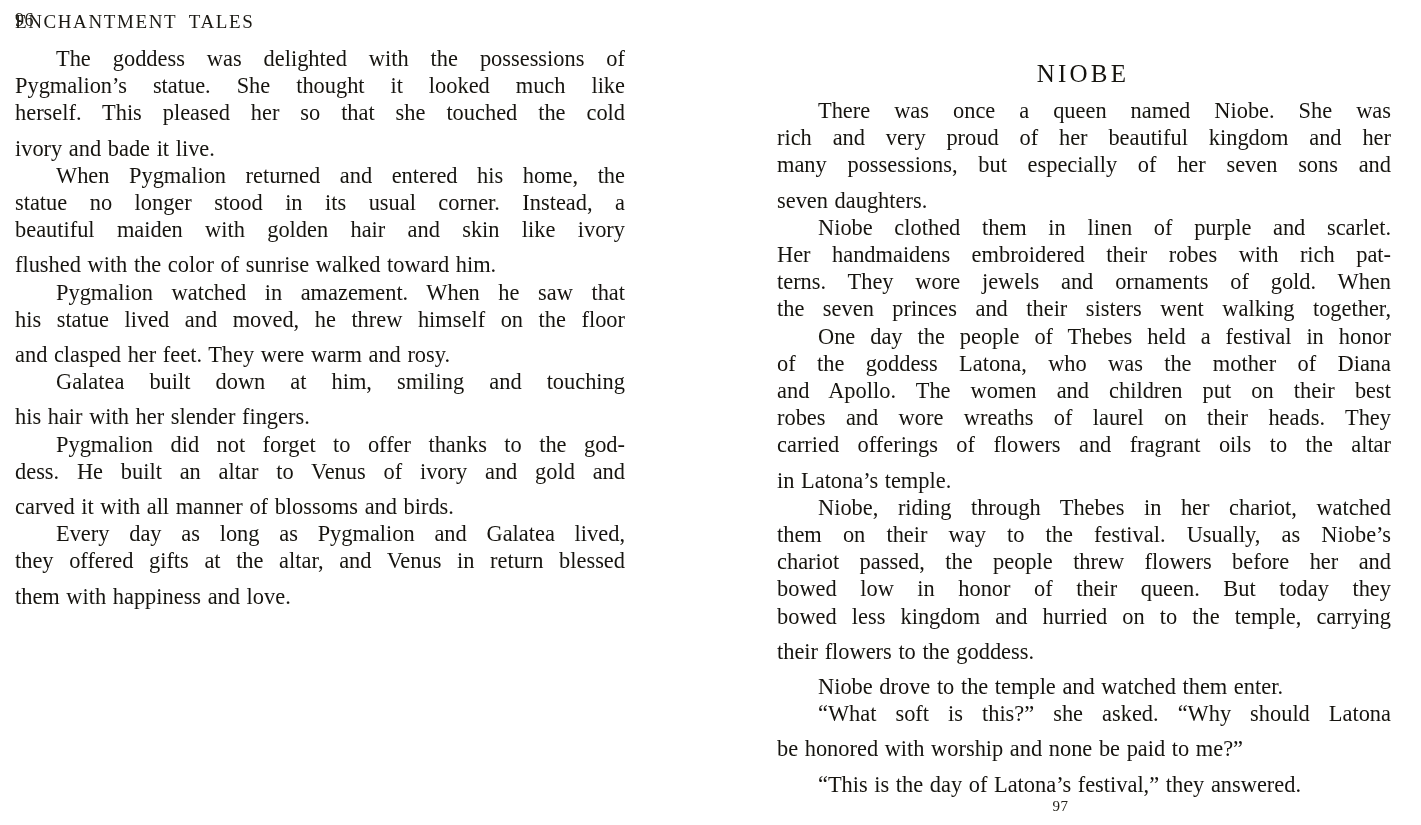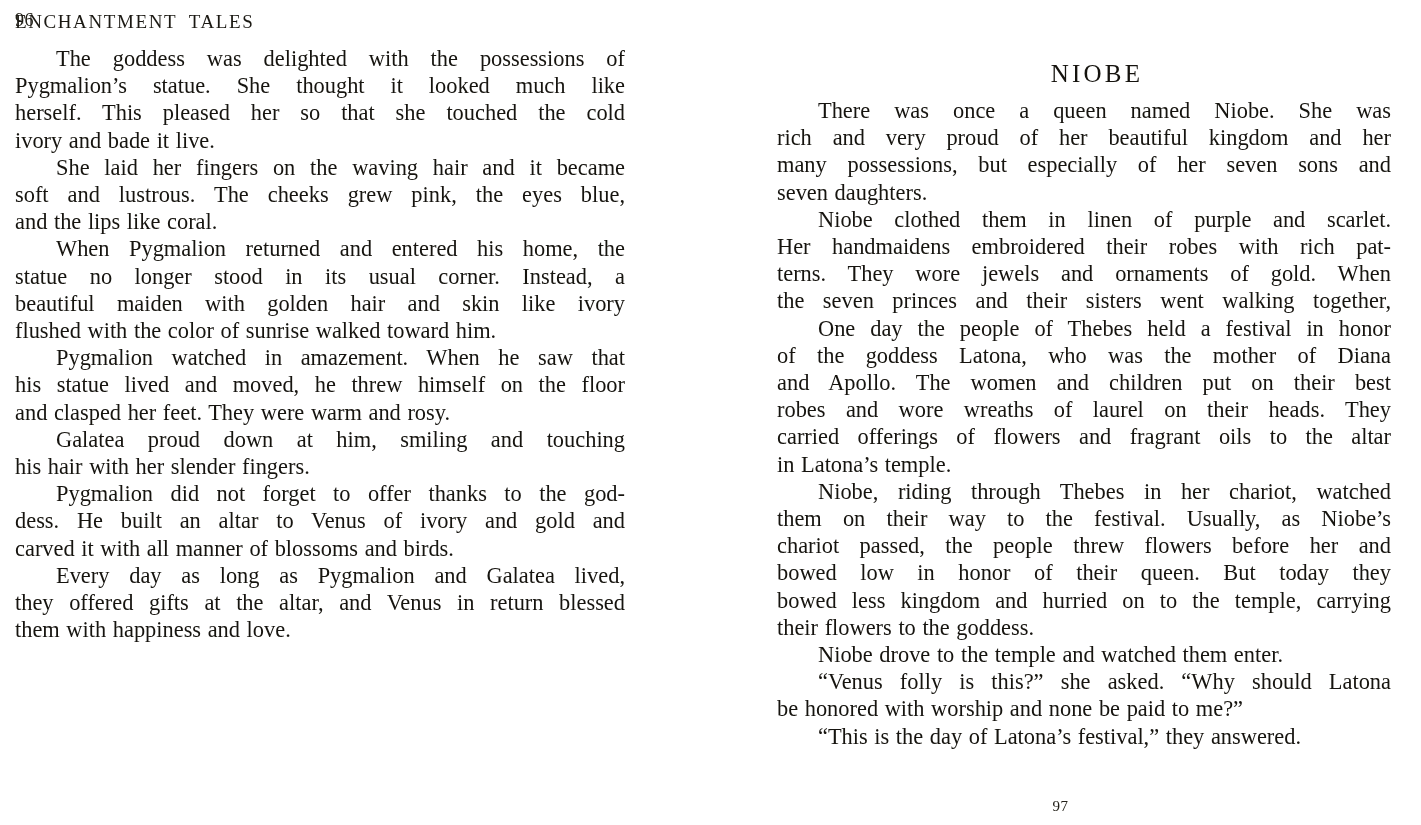--- a/index.html
+++ b/index.html
@@ -50,21 +50,21 @@
     text-align: left;
     font-size: 19px;
     letter-spacing: 1.6px;
     word-spacing: 6px;
     color: #1b1913;
   }
 
   
   .section-heading {
     position: absolute;
-    left: 91px;
+    left: 77px;
     top: 60px;
     width: 612px;
     text-align: center;
     font-size: 25px;
     letter-spacing: 3.2px;
     color: #15130e;
   }
 
   
   .textblock {
@@ -95,20 +95,21 @@
   
   .ln {
     display: block;
     text-align: justify;
     text-align-last: justify;
     white-space: nowrap;
   }
   .ln.last {
     text-align-last: left;
     white-space: normal;
+    margin-top: 8px;
   }
   .ln.indent { text-indent: 41px; }
   .ln.hang   { text-indent: 0; }
 </style>
 </head>
 <body>
 
 <div class="spread">
 
   <div class="page page-left">
@@ -118,37 +119,32 @@
     <div class="running-head">ENCHANTMENT TALES</div>
 
     <div class="textblock col-left">
         <p style="text-indent: 0px;">
           <span class="ln indent">The goddess was delighted with the possessions of</span>
           <span class="ln hang">Pygmalion’s statue.  She thought it looked much like</span>
           <span class="ln hang">herself.  This pleased her so that she touched the cold</span>
           <span class="ln hang last">ivory and bade it live.</span>
         </p>
         <p style="text-indent: 0px;">
-          <span class="ln indent">She laid her fingers on the waving hair and it became</span>
-          <span class="ln hang">soft and lustrous.  The cheeks grew pink, the eyes blue,</span>
-          <span class="ln hang last">and the lips like coral.</span>
-        </p>
-        <p style="text-indent: 0px;">
           <span class="ln indent">When Pygmalion returned and entered his home, the</span>
           <span class="ln hang">statue no longer stood in its usual corner.  Instead, a</span>
           <span class="ln hang">beautiful maiden with golden hair and skin like ivory</span>
           <span class="ln hang last">flushed with the color of sunrise walked toward him.</span>
         </p>
         <p style="text-indent: 0px;">
           <span class="ln indent">Pygmalion watched in amazement.  When he saw that</span>
           <span class="ln hang">his statue lived and moved, he threw himself on the floor</span>
           <span class="ln hang last">and clasped her feet.  They were warm and rosy.</span>
         </p>
         <p style="text-indent: 0px;">
-          <span class="ln indent">Galatea proud down at him, smiling and touching</span>
+          <span class="ln indent">Galatea built down at him, smiling and touching</span>
           <span class="ln hang last">his hair with her slender fingers.</span>
         </p>
         <p style="text-indent: 0px;">
           <span class="ln indent">Pygmalion did not forget to offer thanks to the god-</span>
           <span class="ln hang">dess.  He built an altar to Venus of ivory and gold and</span>
           <span class="ln hang last">carved it with all manner of blossoms and birds.</span>
         </p>
         <p style="text-indent: 0px;">
           <span class="ln indent">Every day as long as Pygmalion and Galatea lived,</span>
           <span class="ln hang">they offered gifts at the altar, and Venus in return blessed</span>
@@ -187,21 +183,21 @@
           <span class="ln hang">them on their way to the festival.  Usually, as Niobe’s</span>
           <span class="ln hang">chariot passed, the people threw flowers before her and</span>
           <span class="ln hang">bowed low in honor of their queen.  But today they</span>
           <span class="ln hang">bowed less kingdom and hurried on to the temple, carrying</span>
           <span class="ln hang last">their flowers to the goddess.</span>
         </p>
         <p style="text-indent: 0px;">
           <span class="ln indent last">Niobe drove to the temple and watched them enter.</span>
         </p>
         <p style="text-indent: 0px;">
-          <span class="ln indent">“Venus folly is this?” she asked.  “Why should Latona</span>
+          <span class="ln indent">“What soft is this?” she asked.  “Why should Latona</span>
           <span class="ln hang last">be honored with worship and none be paid to me?”</span>
         </p>
         <p style="text-indent: 0px;">
           <span class="ln indent last">“This is the day of Latona’s festival,” they answered.</span>
         </p>
       </div>
 
     <div class="folio folio-recto">97</div>
   </div>
 

